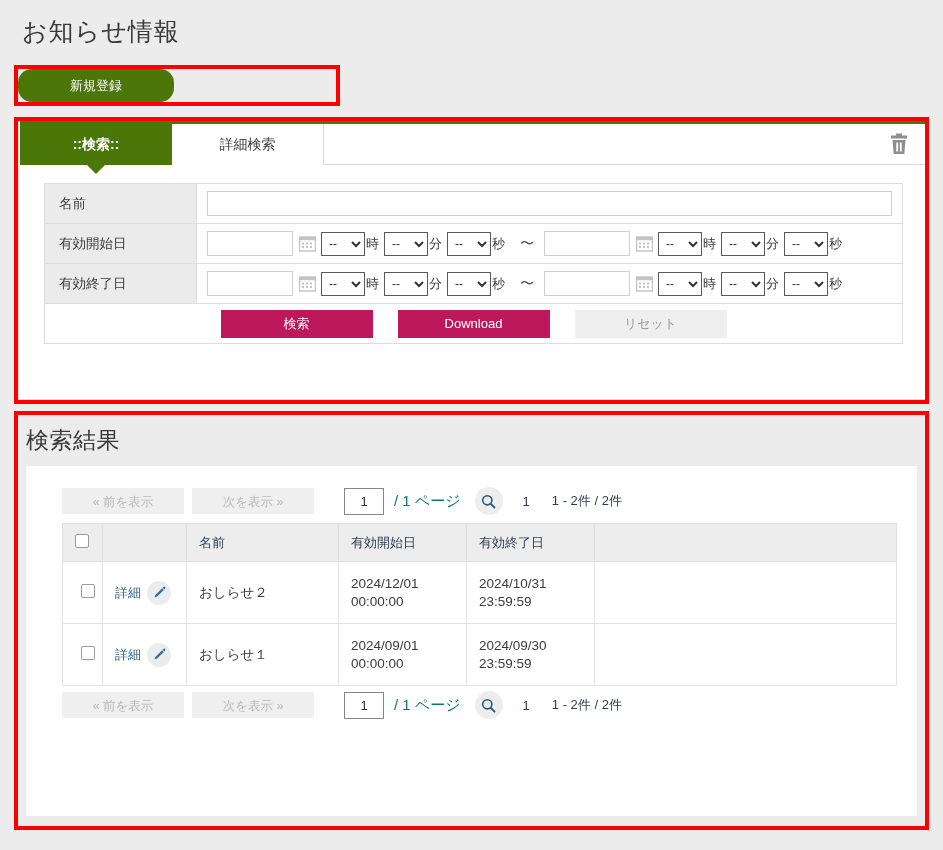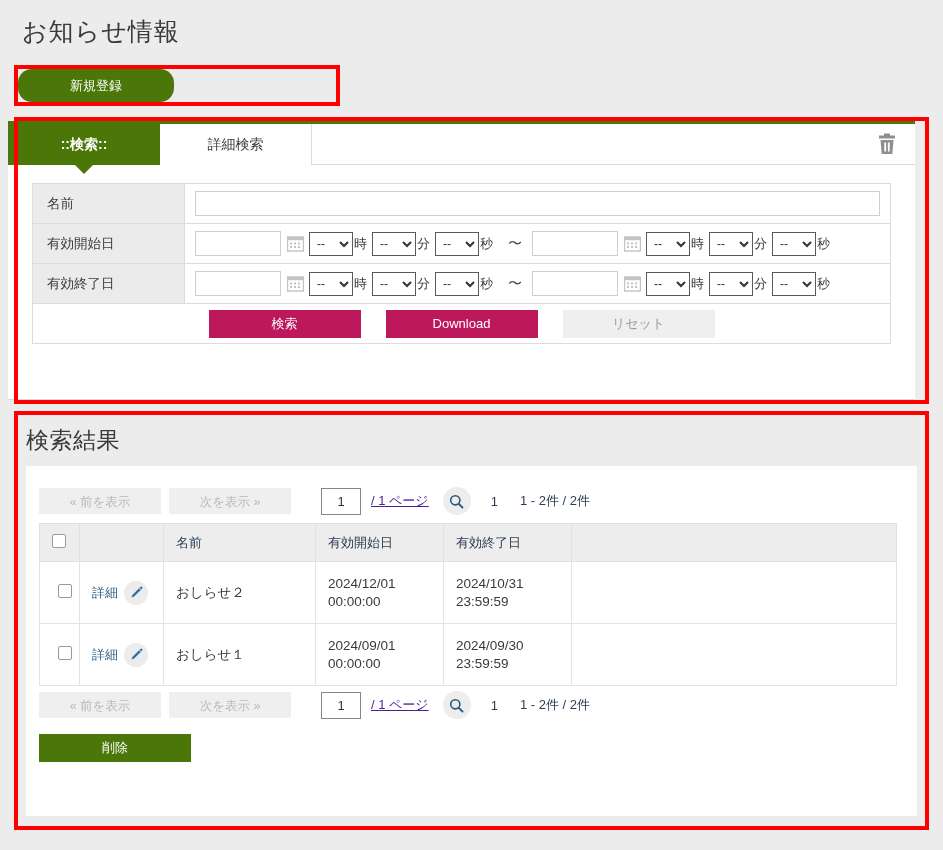--- a/index.html
+++ b/index.html
@@ -64,21 +64,21 @@
     text-align: center;
     cursor: pointer;
     padding: 0;
   }
   .btn.wide-new { width: 156px; border-radius: 14px; }
   .btn.wide-upload { width: 160px; }
 
   
   .search-panel {
     position: absolute;
-    left: 8px;
+    left: 20px;
     top: 121px;
     width: 907px;
     height: 279px;
     background: #ffffff;
     border-bottom: 1px solid #d8d8d8;
     z-index: 10;
   }
   .tabbar {
     position: relative;
     height: 44px;
@@ -217,21 +217,21 @@
   .result-title {
     font-size: 23px;
     color: #3a3a3a;
     padding: 10px 0 10px 8px;
     letter-spacing: 0.5px;
   }
   .result-card {
     background: #ffffff;
     margin: 0 8px 0 8px;
     height: 350px;
-    padding: 16px 20px 0 13px;
+    padding: 16px 20px 0 36px;
   }
 
   
   .pager {
     display: flex;
     align-items: center;
     height: 38px;
     font-size: 13px;
     color: #2d3e52;
   }
@@ -251,21 +251,21 @@
   .pg-input {
     width: 40px;
     height: 27px;
     border: 1px solid #868686;
     text-align: center;
     font-size: 13px;
     font-family: inherit;
     color: #333;
     margin-left: 22px;
   }
-  .pg-sep { margin: 0 8px 0 10px; color: #4c1d95; font-size: 13px; text-decoration: underline; }
+  .pg-sep { margin: 0 8px 0 10px; color: #0f766e; font-size: 15px; }
   .pg-circle {
     width: 28px; height: 28px;
     border-radius: 50%;
     background: #ededed;
     display: inline-flex;
     align-items: center;
     justify-content: center;
     border: none;
     cursor: pointer;
     margin-left: 6px;
@@ -625,23 +625,20 @@
         <button class="pg-circle">
           <svg width="15" height="15" viewBox="0 0 15 15" aria-hidden="true">
             <circle cx="6.3" cy="6.3" r="4.6" fill="none" stroke="#245a7d" stroke-width="1.6"></circle>
             <line x1="9.8" y1="9.8" x2="13.5" y2="13.5" stroke="#245a7d" stroke-width="1.8" stroke-linecap="round"></line>
           </svg>
         </button>
         <span class="pg-num">1</span>
         <span class="pg-count">1 - 2件 / 2件</span>
       </div>
 
-      <div class="delete-row">
-        <button class="btn-delete">削除</button>
-      </div>
     </div>
   </div>
 
   <div class="annot" id="annot-buttons"></div>
   <div class="annot" id="annot-search"></div>
   <div class="annot" id="annot-result"></div>
 
 </div>
 
 </body></html>

